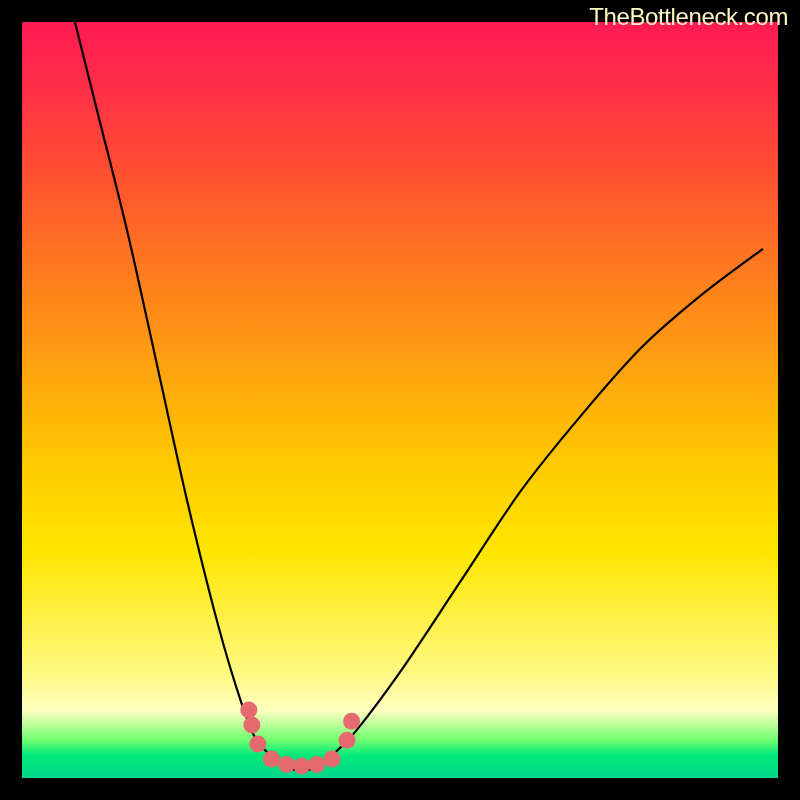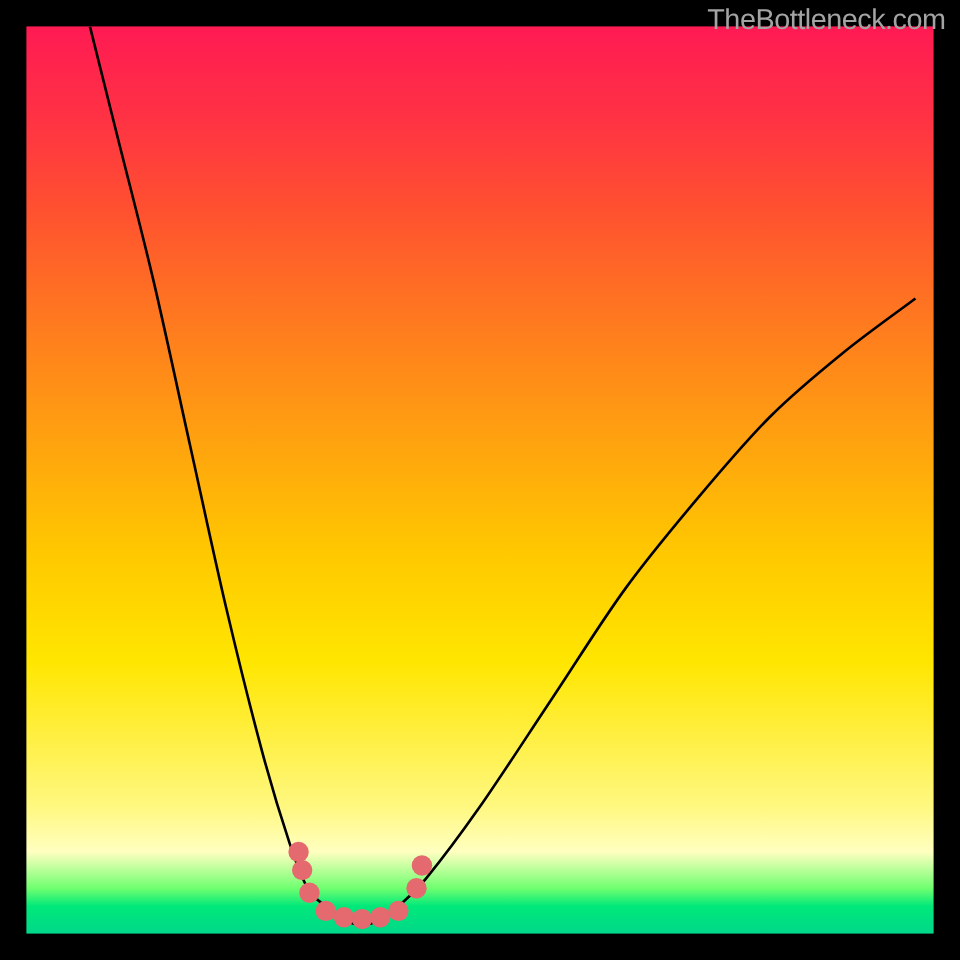--- a/index.html
+++ b/index.html
@@ -36,21 +36,21 @@
       #00e87a 97%,
       #00d88a 100%
     );
   }
   .watermark {
     position: absolute;
     top: 3px;
     right: 12px;
     font-size: 24px;
     font-weight: 500;
-    color: #a3a3a3;
+    color: #fef9c3;
     letter-spacing: -0.4px;
     z-index: 10;
   }
   svg.curves {
     position: absolute;
     left: 0;
     top: 0;
     width: 756px;
     height: 756px;
   }

